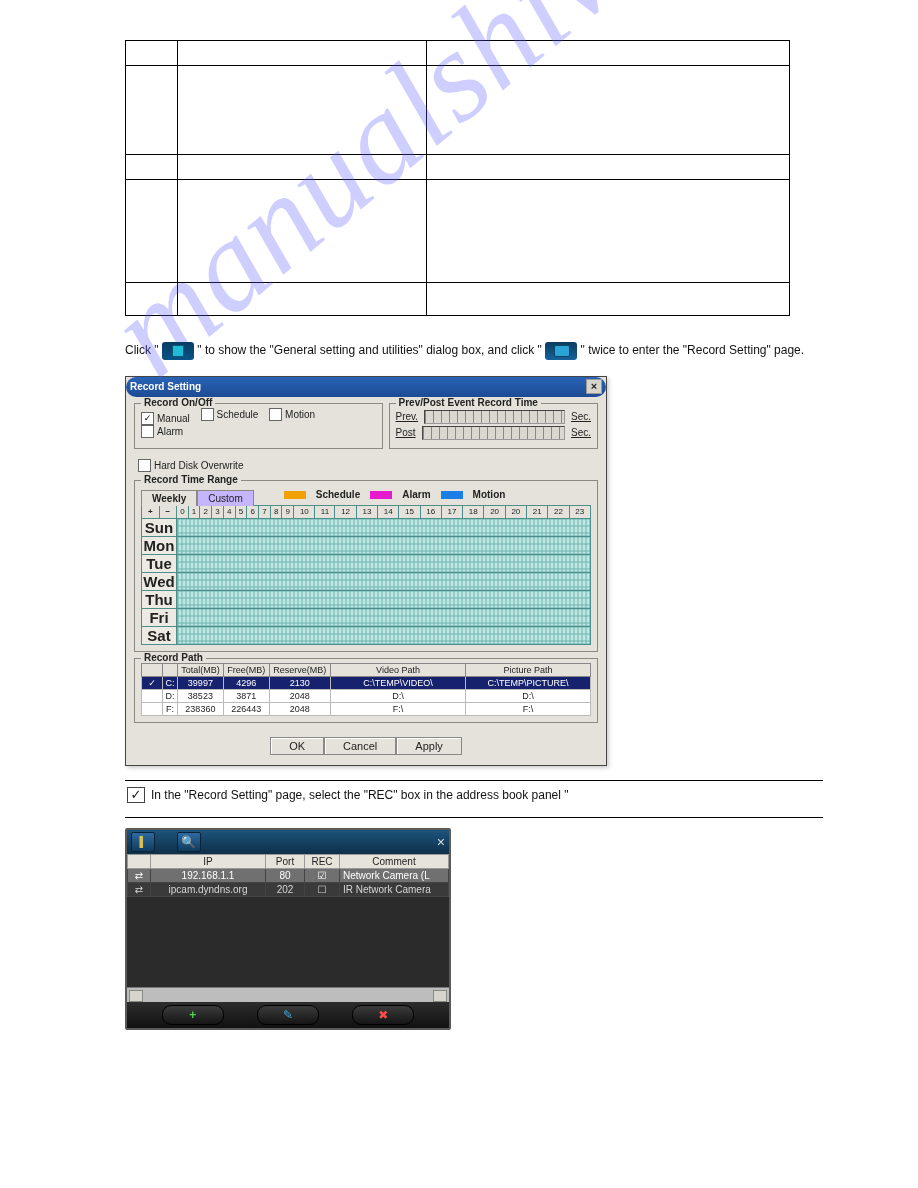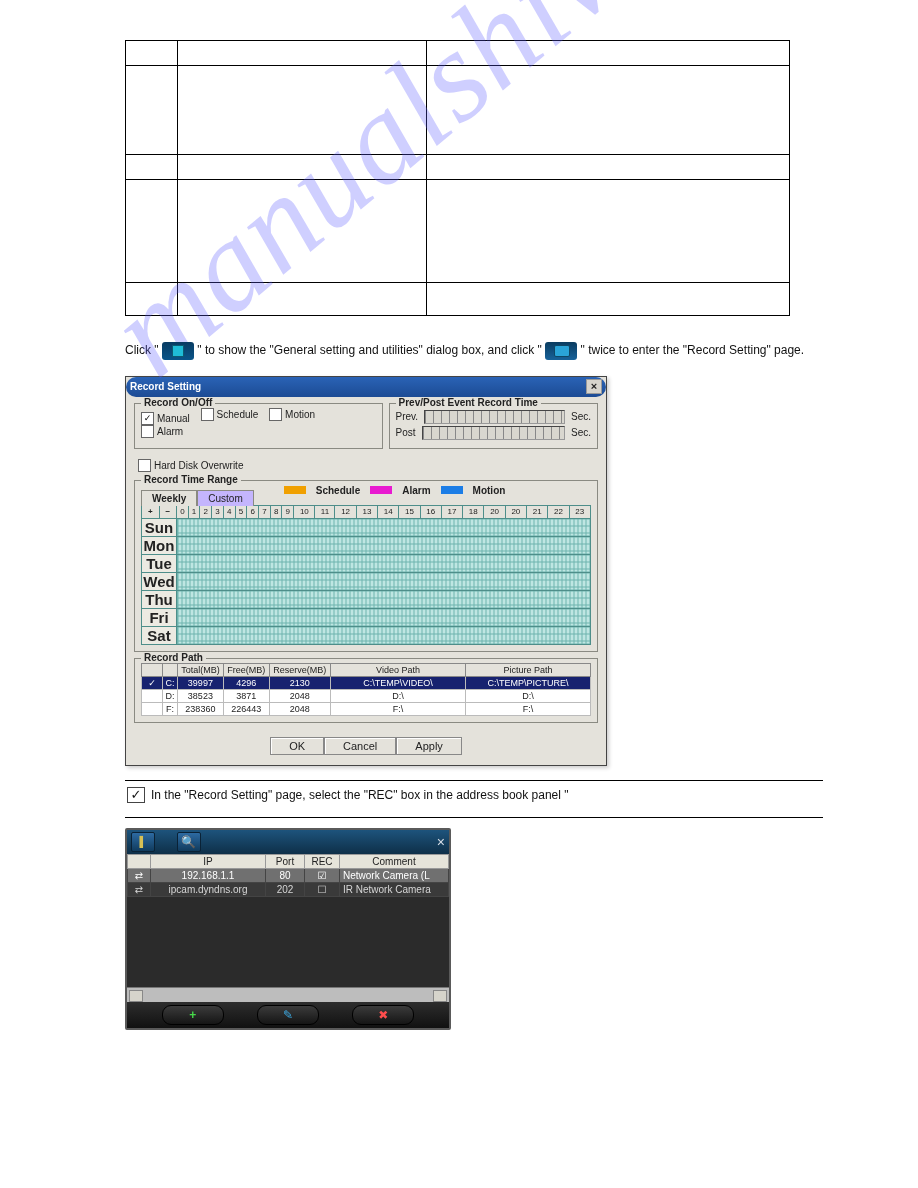--- a/index.html
+++ b/index.html
@@ -147,21 +147,21 @@
     width: 11px; height: 11px;
     border: 1px solid #666;
     background: #fff;
     display: inline-flex;
     align-items: center; justify-content: center;
     font-size: 9px;
     line-height: 1;
   }
   .chk .box .tick::before { content: "✓"; color:#000; }
 
-  .slider-row { display: flex; align-items: center; gap: 6px; margin: 2px 0; }
+  .slider-row { display: flex; align-items: center; gap: 6px; margin: 2px 0; text-decoration: underline; }
   .slider {
     flex: 1;
     height: 12px;
     border: 1px inset #999;
     background:
       repeating-linear-gradient(to right, #888 0 1px, transparent 1px 8px),
       #d9d7cf;
   }
 
   .tabs { display: flex; gap: 0; margin-top: 4px; align-items: flex-end; }
@@ -446,21 +446,21 @@
 
       <div style="margin:4px 0 0 4px">
         <span class="chk">
           <span class="box"></span>
           <span>Hard Disk Overwrite</span>
         </span>
       </div>
 
       <div class="grp" style="margin-top:6px">
         <span class="legend">Record Time Range</span>
-        <div style="display:flex;align-items:flex-start">
+        <div style="display:flex;align-items:center">
           <div class="tabs">
             <div class="tab">Weekly</div>
             <div class="tab inactive">Custom</div>
           </div>
           <div class="legend-right">
             <span class="swatch" style="background:#f0a000"></span>
             <span>Schedule</span>
             <span class="swatch" style="background:#e81ad0"></span>
             <span>Alarm</span>
             <span class="swatch" style="background:#1b7de6"></span>

